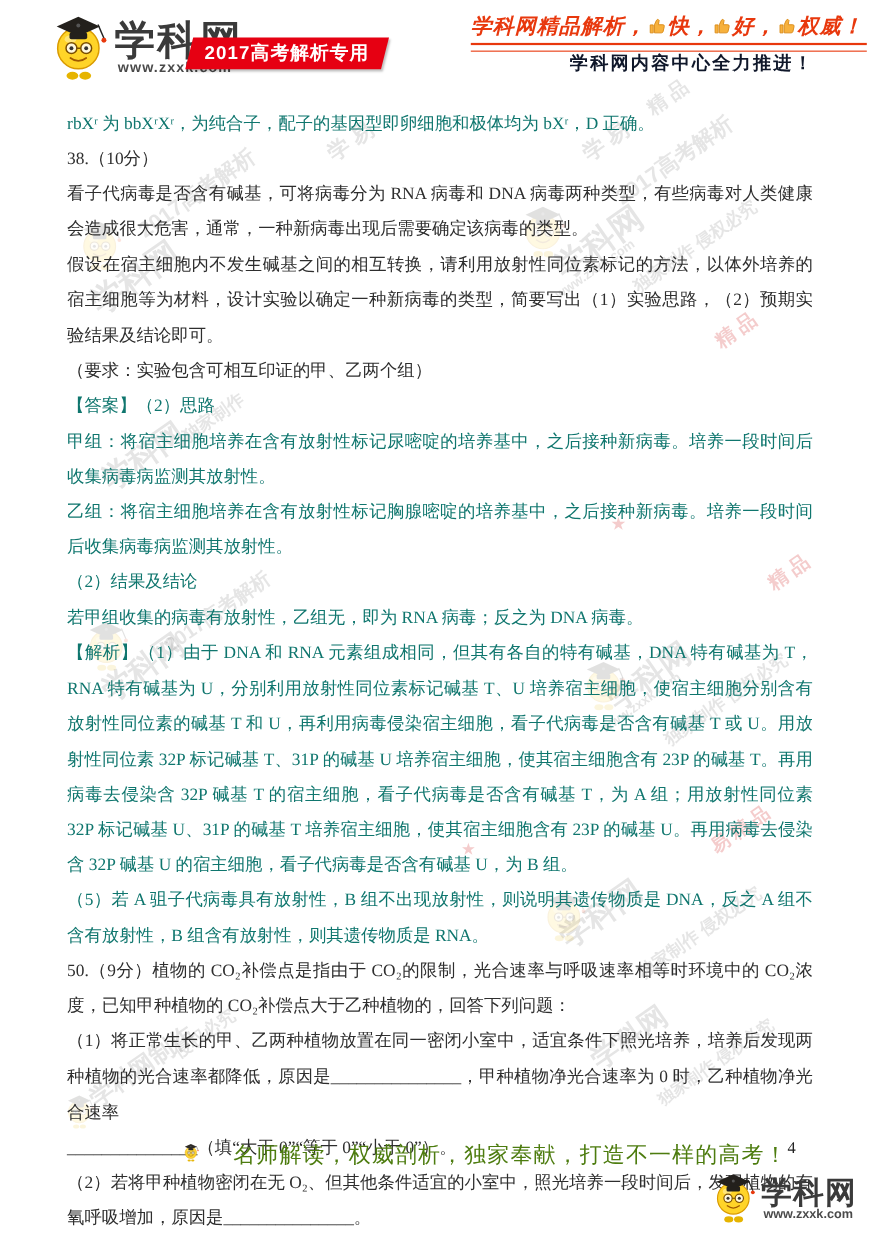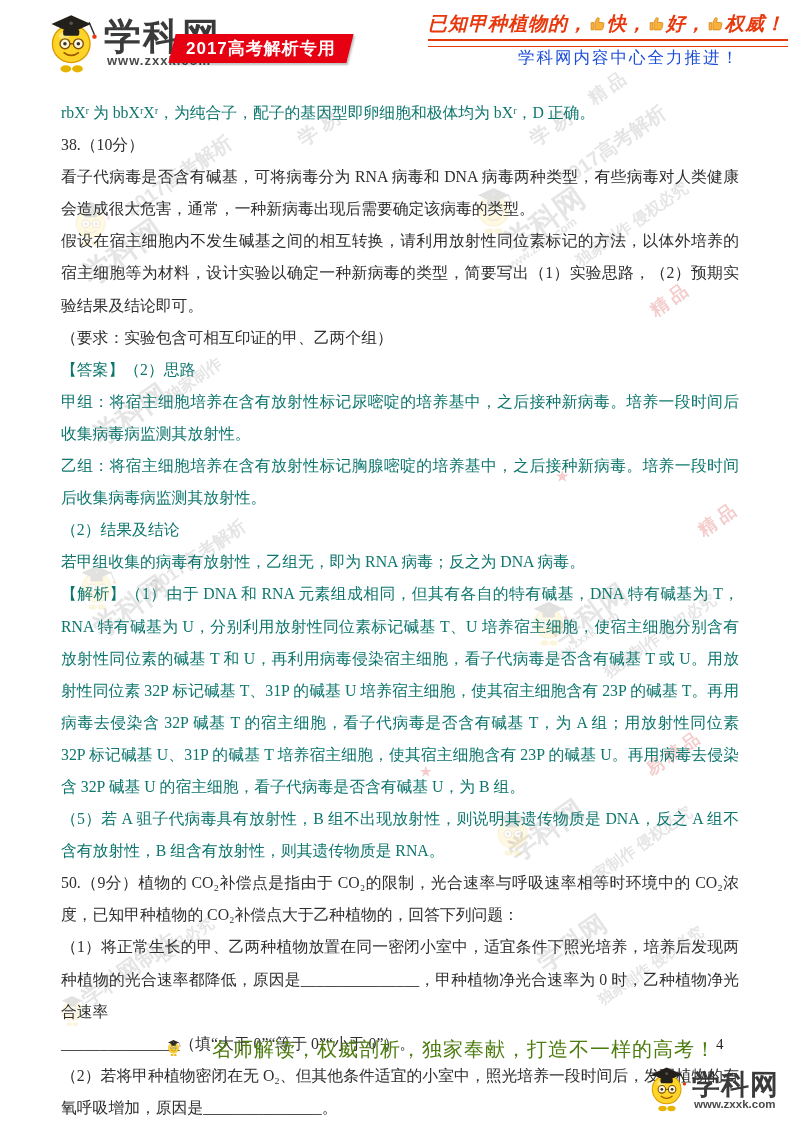--- a/index.html
+++ b/index.html
@@ -15,22 +15,22 @@
   .edition-banner{position:absolute;left:172px;top:34px;height:29px;padding:0 14px;
                   background:#e60012;transform:skewX(-14deg);display:flex;align-items:center;
                   box-shadow:2px 2px 2px rgba(0,0,0,.25);}
   .edition-banner span{display:block;transform:skewX(14deg);color:#ffffff;font-weight:bold;
                        font-size:17px;letter-spacing:1px;font-family:"Liberation Sans",sans-serif;}
   .slogan1{position:absolute;left:428px;top:11px;width:360px;color:#e8380d;font-weight:bold;
            font-style:italic;font-size:19px;letter-spacing:1px;white-space:nowrap;}
   .slogan1 .thumb{display:inline-block;width:17px;height:17px;vertical-align:-2px;margin:0 1px;}
   .slogan-underline{position:absolute;left:428px;top:39px;width:360px;height:5px;
                     border-top:2px solid #e8380d;border-bottom:1px solid #e8380d;}
-  .slogan2{position:absolute;left:430px;top:47px;width:310px;text-align:right;color:#1d4ed8;
-           font-weight:normal;font-size:16.5px;letter-spacing:2px;
+  .slogan2{position:absolute;left:430px;top:47px;width:310px;text-align:right;color:#0f172a;
+           font-weight:bold;font-size:16.5px;letter-spacing:2px;
            font-family:"Liberation Sans","DejaVu Sans",sans-serif;}
 
   
   .doc-body{position:absolute;left:61px;top:97px;width:678px;font-size:15.8px;line-height:32.1px;
             text-align:justify;}
   .para{margin:0;}
   .para.black{color:#2e2e2e;}
   .para.red{color:#0f766e;}
 
   
@@ -203,21 +203,21 @@
     <rect x="21" y="24" width="18" height="7" rx="2" fill="#23201c"></rect>
     <circle cx="30" cy="17" r="2" fill="#555"></circle>
     <ellipse cx="24" cy="68" rx="6" ry="4" fill="#e6b400"></ellipse>
     <ellipse cx="37" cy="68" rx="6" ry="4" fill="#e6b400"></ellipse>
   </svg></div>
   <div class="logo-text">学科网</div>
   <div class="logo-url">www.zxxk.com</div>
   <div class="edition-banner">
     <span>2017高考解析专用</span>
   </div>
-  <div class="slogan1"><span>已知甲种植物的，</span><span class="thumb"><svg viewBox="0 0 20 20" width="100%" height="100%">
+  <div class="slogan1"><span>学科网精品解析，</span><span class="thumb"><svg viewBox="0 0 20 20" width="100%" height="100%">
           <path d="M2.5 9h3.2v8.5H2.5z" fill="#f7b13c" stroke="#d98a16"></path>
           <path d="M7 17.5h7.4c.9 0 1.7-.6 1.9-1.5l1.2-5.2A1.6 1.6 0 0 0 16 8.8h-4.8l.7-3.4A1.5 1.5 0 0 0 9.2 4L7 8.8z" fill="#f7b13c" stroke="#d98a16"></path>
         </svg></span><span>快，</span><span class="thumb"><svg viewBox="0 0 20 20" width="100%" height="100%">
           <path d="M2.5 9h3.2v8.5H2.5z" fill="#f7b13c" stroke="#d98a16"></path>
           <path d="M7 17.5h7.4c.9 0 1.7-.6 1.9-1.5l1.2-5.2A1.6 1.6 0 0 0 16 8.8h-4.8l.7-3.4A1.5 1.5 0 0 0 9.2 4L7 8.8z" fill="#f7b13c" stroke="#d98a16"></path>
         </svg></span><span>好，</span><span class="thumb"><svg viewBox="0 0 20 20" width="100%" height="100%">
           <path d="M2.5 9h3.2v8.5H2.5z" fill="#f7b13c" stroke="#d98a16"></path>
           <path d="M7 17.5h7.4c.9 0 1.7-.6 1.9-1.5l1.2-5.2A1.6 1.6 0 0 0 16 8.8h-4.8l.7-3.4A1.5 1.5 0 0 0 9.2 4L7 8.8z" fill="#f7b13c" stroke="#d98a16"></path>
         </svg></span><span>权威！</span></div>
   <div class="slogan-underline"></div>

